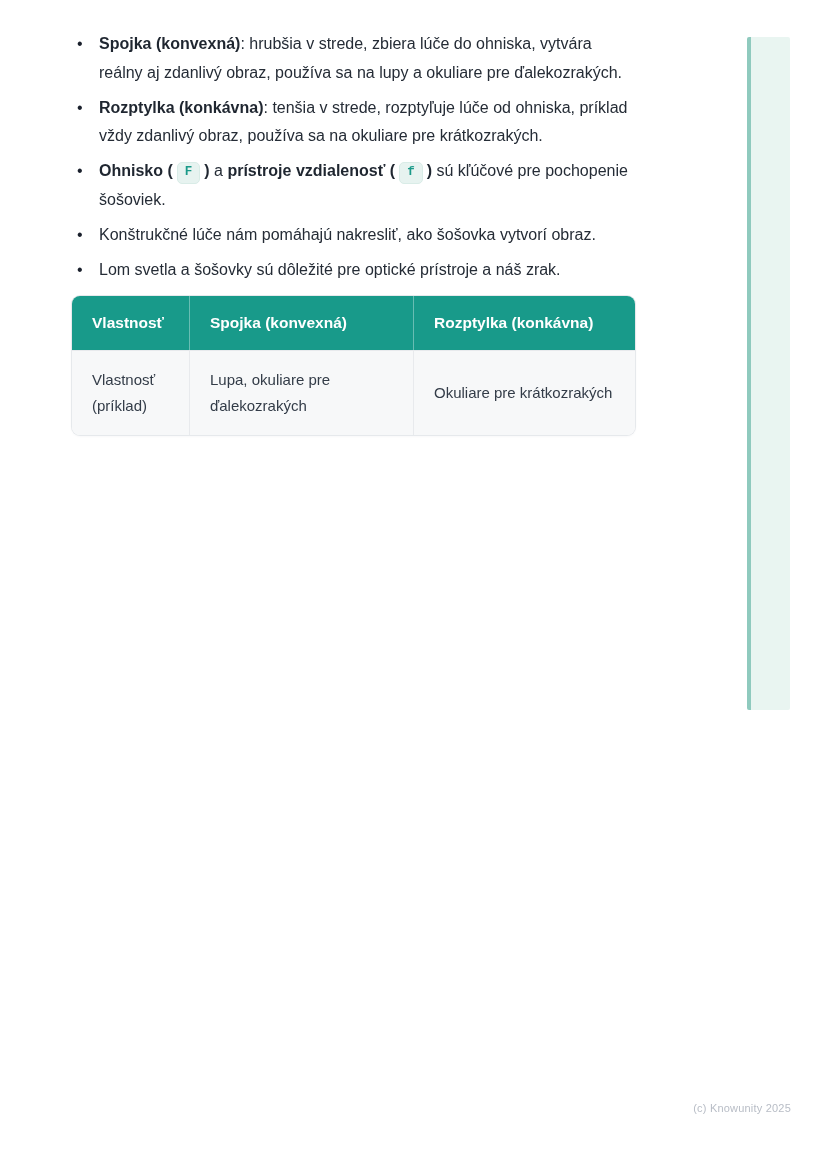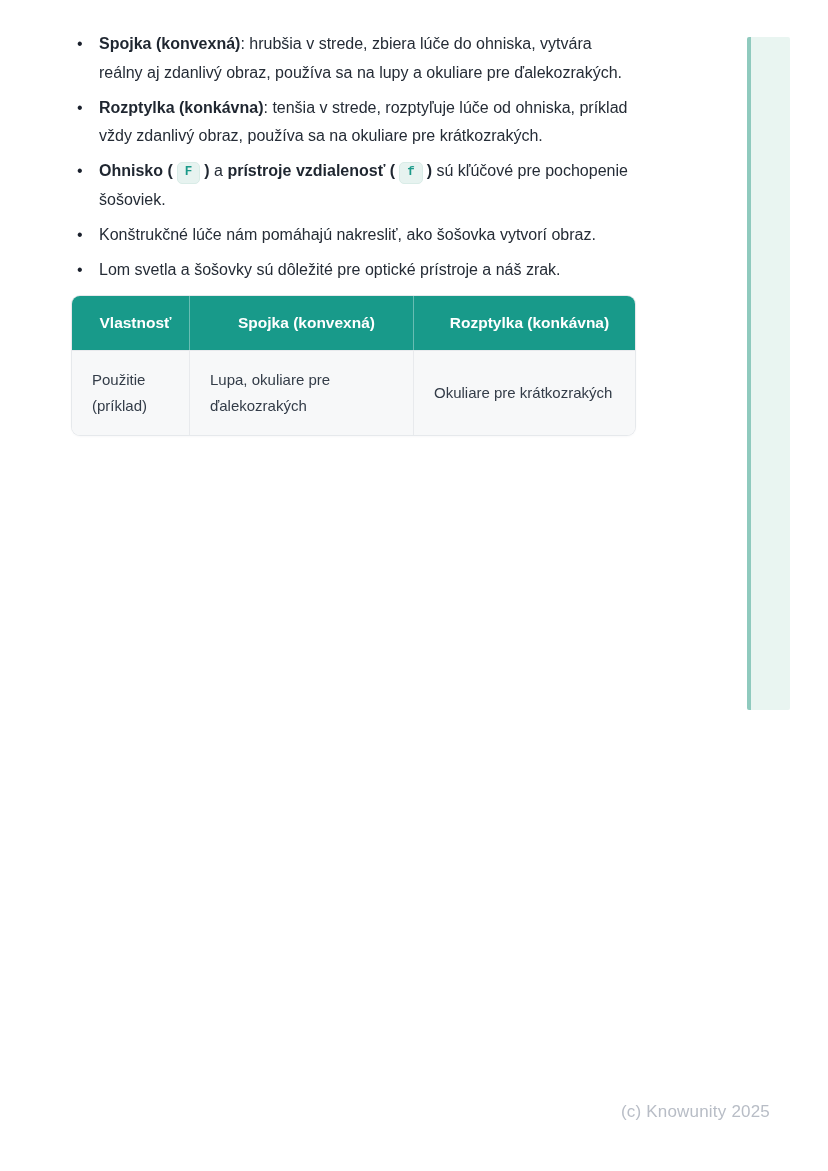--- a/index.html
+++ b/index.html
@@ -74,42 +74,42 @@
     width: 100%;
     border-collapse: separate;
     border-spacing: 0;
     font-size: 15px;
   }
   table.cmp th {
     background: #189a8a;
     color: #ffffff;
     font-weight: bold;
     font-size: 15.5px;
-    text-align: center;
+    text-align: left;
     padding: 18px 10px 18px 20px;
     border-right: 1px solid rgba(255,255,255,0.35);
     margin-top: 8px;
   }
   table.cmp th:last-child { border-right: none; }
   table.cmp td {
     padding: 16px 8px 16px 20px;
     color: #333c48;
     line-height: 1.72;
     border-top: 1px solid #e8eaed;
     border-right: 1px solid #e8eaed;
     vertical-align: middle;
     background: #ffffff;
   }
   table.cmp td:last-child { border-right: none; }
   table.cmp tr.alt td { background: #f7f8f9; }
   .footer {
     position: absolute;
-    right: 58px;
+    right: 37px;
     top: 1102px;
-    font-size: 17px;
+    font-size: 11px;
     color: #b8bdc6;
     letter-spacing: 0.2px;
   }
 </style>
 </head>
 <body>
 
 <div class="page">
 
   <div class="accent-bar"></div>
@@ -147,21 +147,21 @@
         </colgroup>
         <thead id="cmp-head">
             <tr>
               <th>Vlastnosť</th>
               <th>Spojka (konvexná)</th>
               <th>Rozptylka (konkávna)</th>
             </tr>
           </thead>
         <tbody id="cmp-body">
             <tr class="alt">
-              <td>Použitie (príklad)</td>
+              <td>Vlastnosť (príklad)</td>
               <td>Lupa, okuliare pre ďalekozrakých</td>
               <td>Okuliare pre krátkozrakých</td>
             </tr>
           </tbody>
       </table>
     </div>
   </div>
 
   <div class="footer">(c) Knowunity 2025</div>
 

